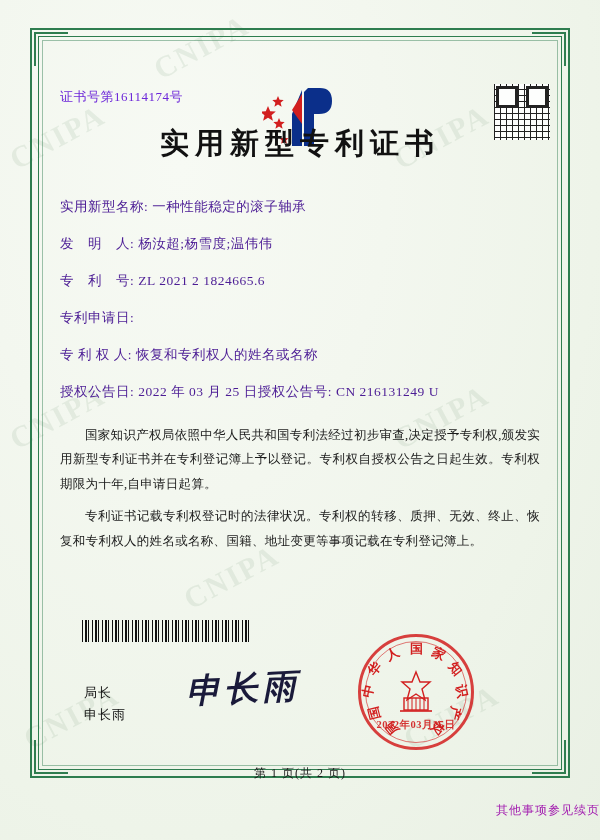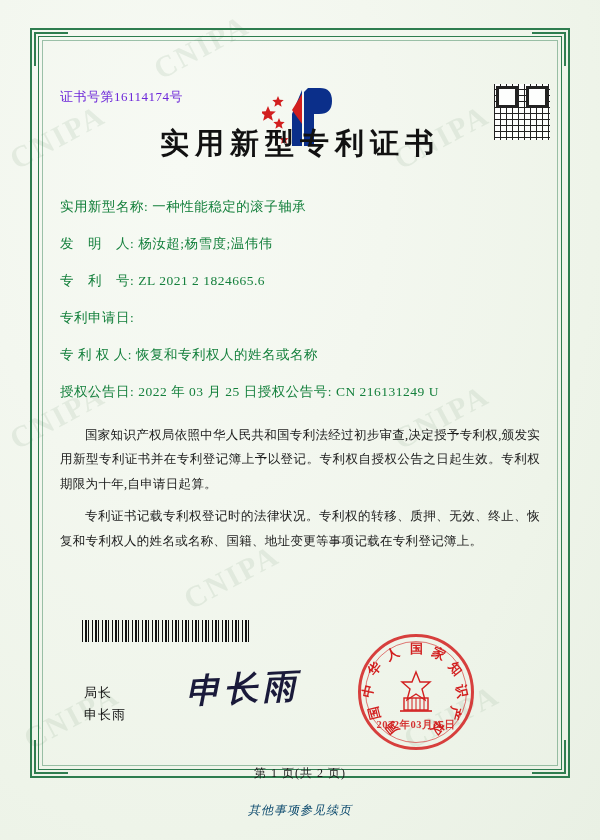--- a/index.html
+++ b/index.html
@@ -143,21 +143,21 @@
     font-family: "Liberation Serif", "DejaVu Serif", serif;
   }
 
   .fields {
     margin-top: 34px;
   }
   .field-row {
     display: flex;
     align-items: baseline;
     font-size: 13.5px;
-    color: #15803d;
+    color: #4c1d95;
     margin-bottom: 19px;
     letter-spacing: 0.5px;
     text-align: center;
   }
   .field-label {
     white-space: pre;
     flex: none;
   }
   .field-value {
     margin-left: 4px;
@@ -282,25 +282,24 @@
     top: 765px;
     text-align: center;
     font-size: 12px;
     color: #1a1a1a;
     letter-spacing: 1px;
   }
   .footer-note {
     position: absolute;
     left: 0; right: 0;
     top: 802px;
-    text-align: center;
+    text-align: right;
     font-size: 12px;
-    color: #0c4a6e;
+    color: #a21caf;
     letter-spacing: 1px;
-    font-style: italic;
   }
 </style>
 </head>
 <body>
 
 <div class="page">
   <div class="paper-tint"></div>
 
   <div class="wm wm1">CNIPA</div>
   <div class="wm wm2">CNIPA</div>

